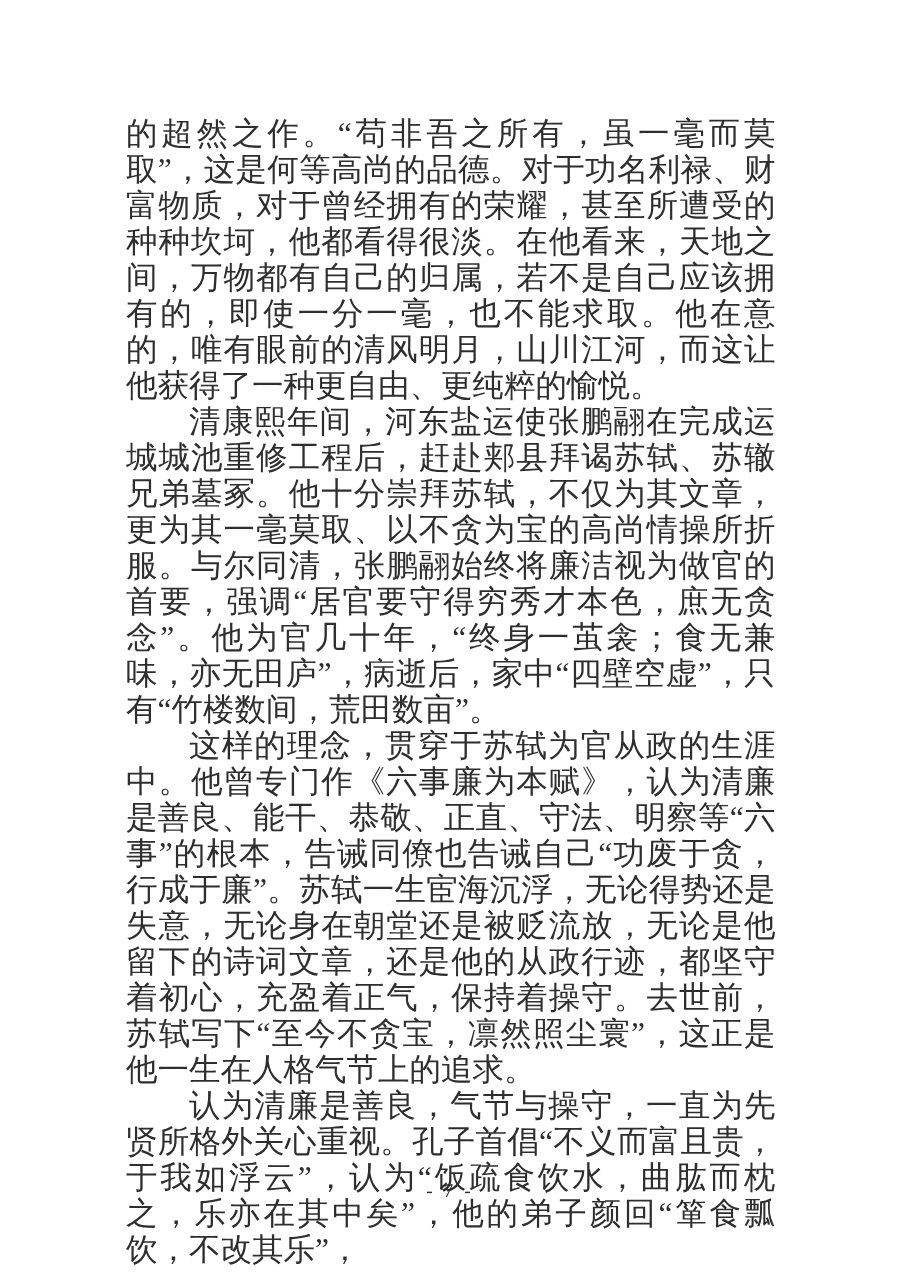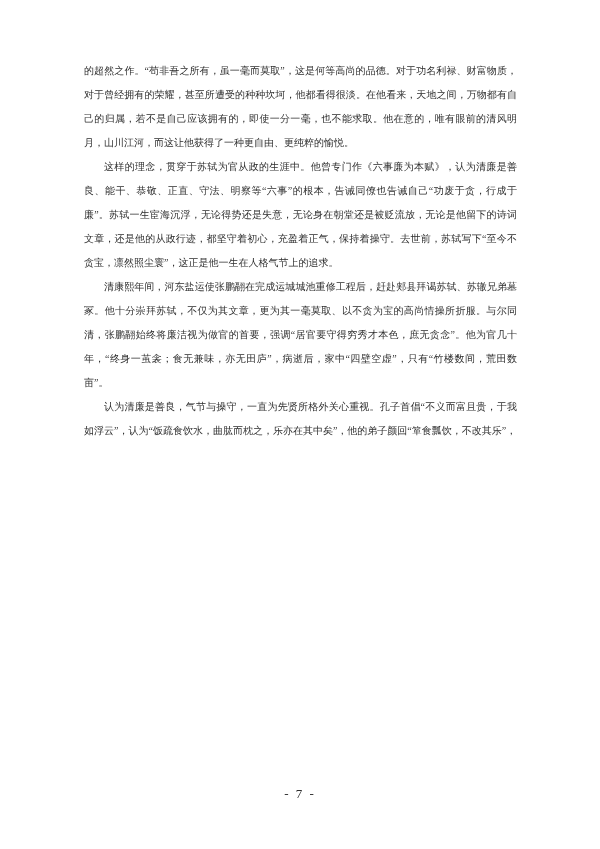--- a/index.html
+++ b/index.html
@@ -11,24 +11,24 @@
     position: relative;
     width: 600px;
     height: 849px;
     background: #ffffff;
     overflow: hidden;
     font-family: "Liberation Serif", "DejaVu Serif", serif;
   }
   .content {
     position: absolute;
     left: 84px;
-    top: 59px;
+    top: 77px;
     width: 433px;
     color: #2e2e2e;
-    font-size: 10px;
+    font-size: 21px;
     line-height: 24px;
     text-align: justify;
     text-justify: inter-ideograph;
   }
   .content p {
     margin: 0;
     padding: 0;
     text-indent: 2em;
     word-break: break-all;
   }
@@ -45,19 +45,19 @@
     font-size: 13px;
     letter-spacing: 2px;
   }
 </style>
 </head>
 <body>
 
 <div class="page">
   <div class="content">
     <p class="continuation">的超然之作。“苟非吾之所有，虽一毫而莫取”，这是何等高尚的品德。对于功名利禄、财富物质，对于曾经拥有的荣耀，甚至所遭受的种种坎坷，他都看得很淡。在他看来，天地之间，万物都有自己的归属，若不是自己应该拥有的，即使一分一毫，也不能求取。他在意的，唯有眼前的清风明月，山川江河，而这让他获得了一种更自由、更纯粹的愉悦。</p>
+    <p>清康熙年间，河东盐运使张鹏翮在完成运城城池重修工程后，赶赴郏县拜谒苏轼、苏辙兄弟墓冢。他十分崇拜苏轼，不仅为其文章，更为其一毫莫取、以不贪为宝的高尚情操所折服。与尔同清，张鹏翮始终将廉洁视为做官的首要，强调“居官要守得穷秀才本色，庶无贪念”。他为官几十年，“终身一茧衾；食无兼味，亦无田庐”，病逝后，家中“四壁空虚”，只有“竹楼数间，荒田数亩”。</p>
     <p>这样的理念，贯穿于苏轼为官从政的生涯中。他曾专门作《六事廉为本赋》，认为清廉是善良、能干、恭敬、正直、守法、明察等“六事”的根本，告诫同僚也告诫自己“功废于贪，行成于廉”。苏轼一生宦海沉浮，无论得势还是失意，无论身在朝堂还是被贬流放，无论是他留下的诗词文章，还是他的从政行迹，都坚守着初心，充盈着正气，保持着操守。去世前，苏轼写下“至今不贪宝，凛然照尘寰”，这正是他一生在人格气节上的追求。</p>
-    <p>清康熙年间，河东盐运使张鹏翮在完成运城城池重修工程后，赶赴郏县拜谒苏轼、苏辙兄弟墓冢。他十分崇拜苏轼，不仅为其文章，更为其一毫莫取、以不贪为宝的高尚情操所折服。与尔同清，张鹏翮始终将廉洁视为做官的首要，强调“居官要守得穷秀才本色，庶无贪念”。他为官几十年，“终身一茧衾；食无兼味，亦无田庐”，病逝后，家中“四壁空虚”，只有“竹楼数间，荒田数亩”。</p>
     <p>认为清廉是善良，气节与操守，一直为先贤所格外关心重视。孔子首倡“不义而富且贵，于我如浮云”，认为“饭疏食饮水，曲肱而枕之，乐亦在其中矣”，他的弟子颜回“箪食瓢饮，不改其乐”，</p>
   </div>
 
   <div class="page-number">- 7 -</div>
 </div>
 
 </body></html>

